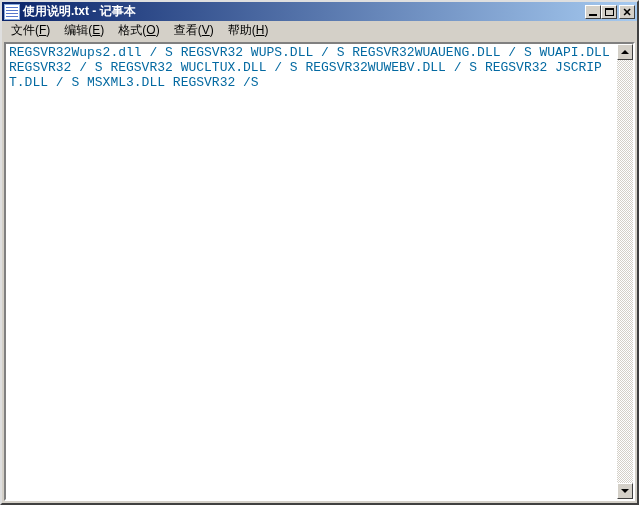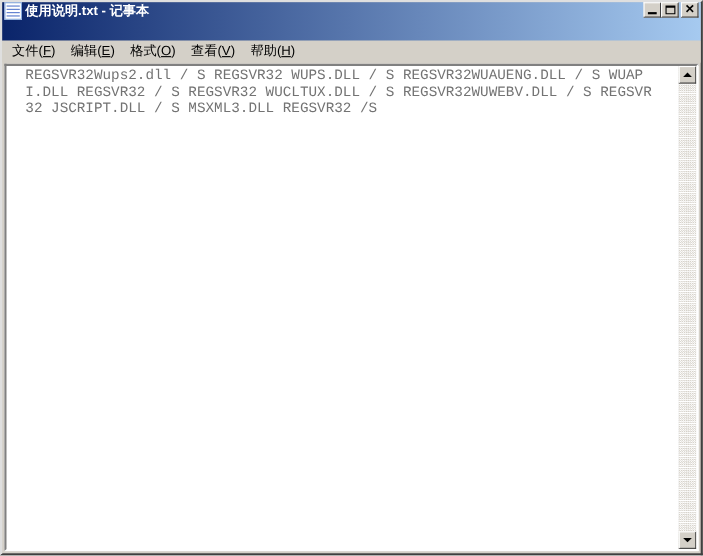--- a/index.html
+++ b/index.html
@@ -13,23 +13,24 @@
     .window {
       width: 639px;
       height: 505px;
       border: 2px solid;
       border-color: #dfdfdf #404040 #404040 #dfdfdf;
       background: #d4d0c8;
       display: flex;
       flex-direction: column;
     }
     .titlebar {
-      height: 35px;
+      height: 19px;
       background: linear-gradient(to right, #0a246a, #a6caf0);
       display: flex;
+      align-items: center;
       padding: 0 2px;
     }
     .titlebar-icon {
       width: 16px;
       height: 16px;
       margin-right: 3px;
       background: #fff;
       border: 1px solid #88aadd;
       display: inline-flex;
       flex-direction: column;
@@ -90,25 +91,25 @@
       display: flex;
       background: #fff;
       overflow: hidden;
     }
     .text-area {
       flex: 1;
       background: #fff;
       font-family: "FixedSys", "Courier New", monospace;
       font-size: 13px;
       line-height: 15px;
-      padding: 1px 17px;
+      padding: 1px 3px;
       white-space: pre-wrap;
       word-break: break-all;
       overflow: hidden;
-      color: #737373;
+      color: #0369a1;
     }
     .vscrollbar {
       width: 16px;
       background: #dedede;
       background-image: repeating-conic-gradient(#d4d0c8 0% 25%, #fff 0% 50%);
       background-size: 2px 2px;
       display: flex;
       flex-direction: column;
       justify-content: space-between;
     }

